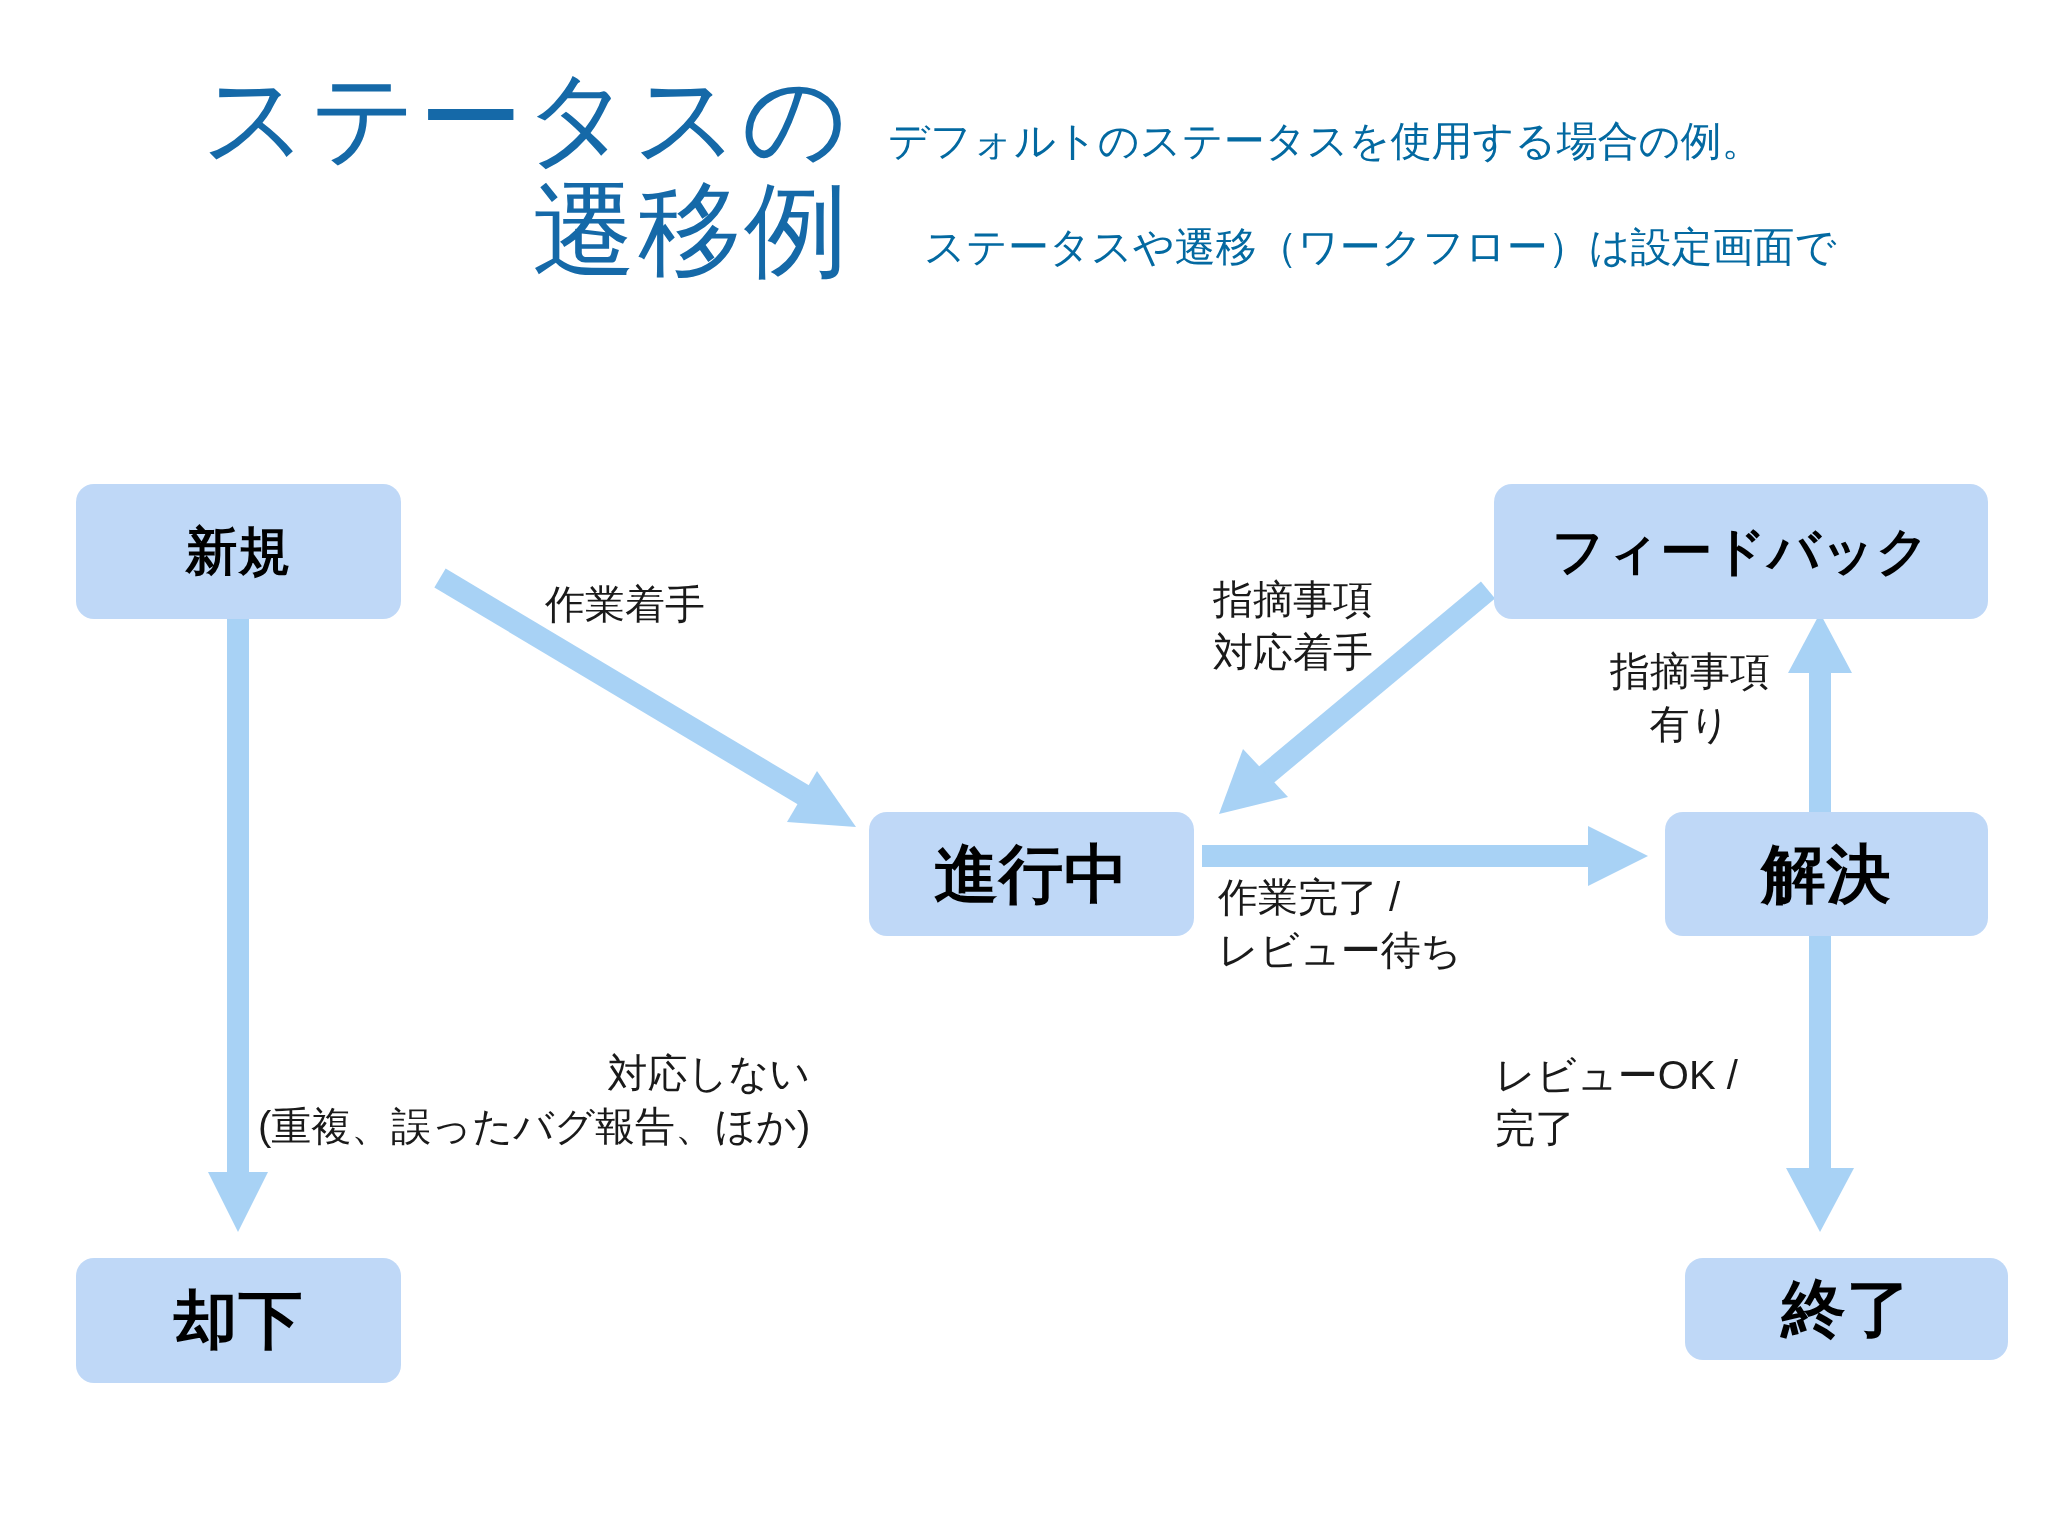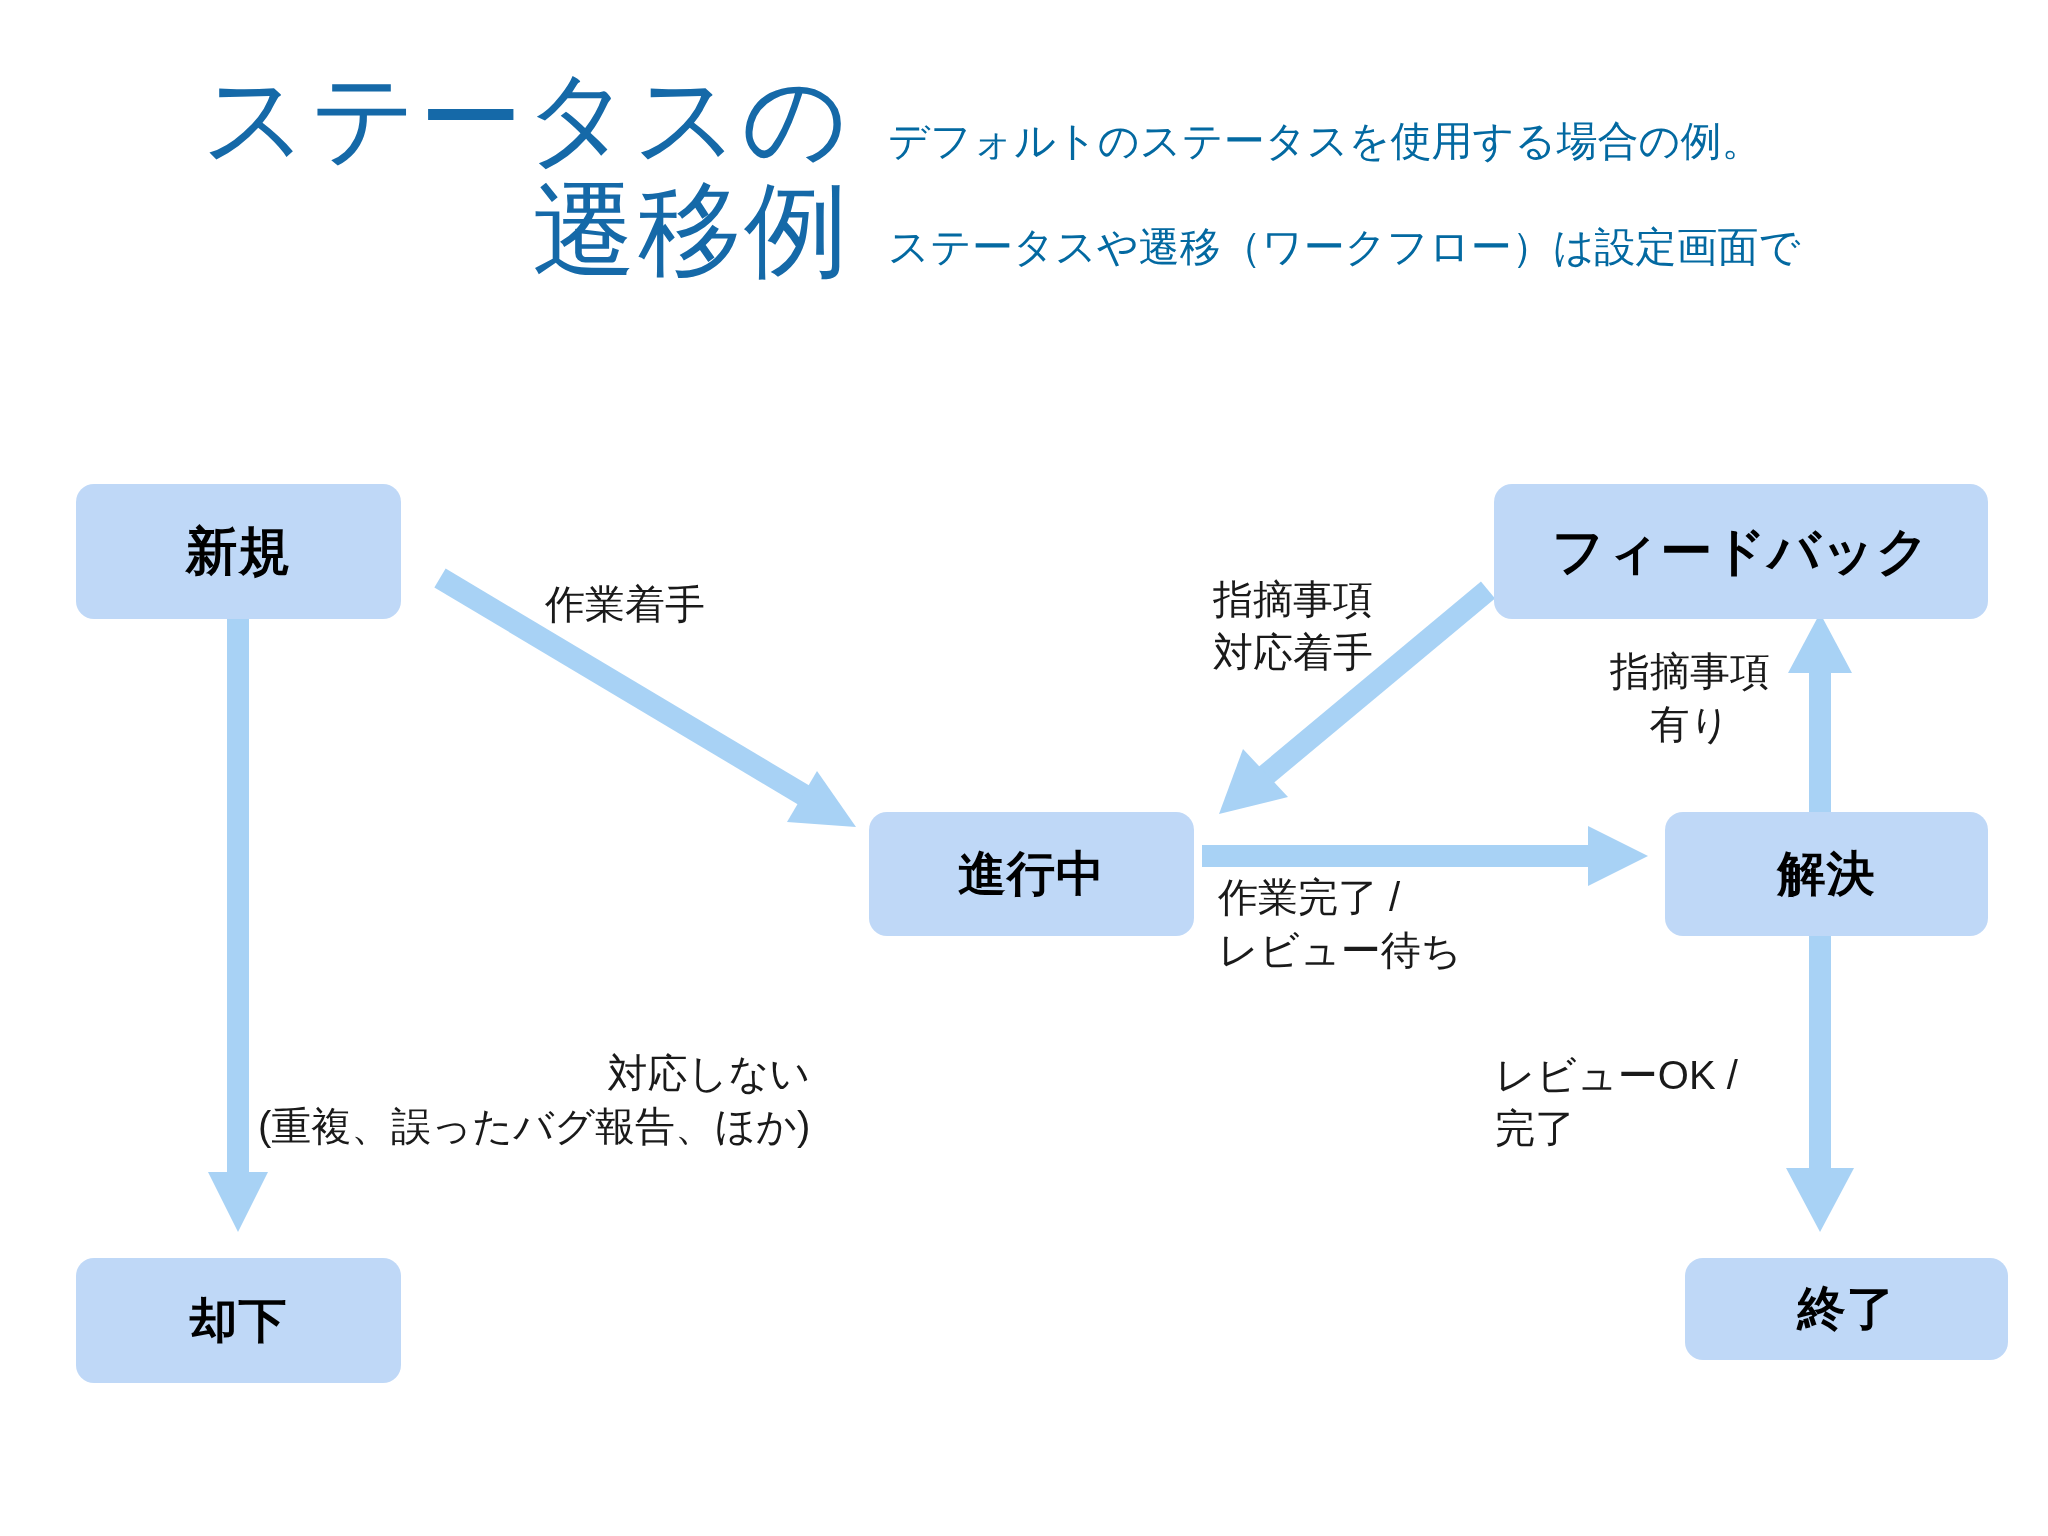--- a/index.html
+++ b/index.html
@@ -37,37 +37,37 @@
     position: absolute;
     left: 888px;
     top: 108px;
     width: 1110px;
     color: #0369a1;
     font-size: 41px;
     line-height: 1.62;
     font-weight: 400;
   }
   #header-desc .line { display: block; }
-  #header-desc .para2 { margin-top: 40px; }
+  #header-desc .para2 { margin-top: 40px; margin-left: 36px; }
 
   
   .node {
     position: absolute;
     background: #bfd8f7;
     border-radius: 18px;
     display: flex;
     align-items: center;
     justify-content: center;
     color: #000000;
     font-weight: 700;
     letter-spacing: 1px;
     box-sizing: border-box;
   }
   .node.big { font-size: 52px; margin-top: 29px; }
-  .node.med { font-size: 48px; }
+  .node.med { font-size: 64px; }
 
   #node-new      { left: 76px;   top: 455px;  width: 325px; height: 135px; }
   #node-feedback { left: 1494px; top: 455px;  width: 494px; height: 135px; }
   #node-progress { left: 869px;  top: 812px;  width: 325px; height: 124px; }
   #node-resolved { left: 1665px; top: 812px;  width: 323px; height: 124px; }
   #node-rejected { left: 76px;   top: 1258px; width: 325px; height: 125px; }
   #node-closed   { left: 1665px; top: 1258px; width: 323px; height: 102px; margin-left: 20px; }
 
   
   #arrows {

